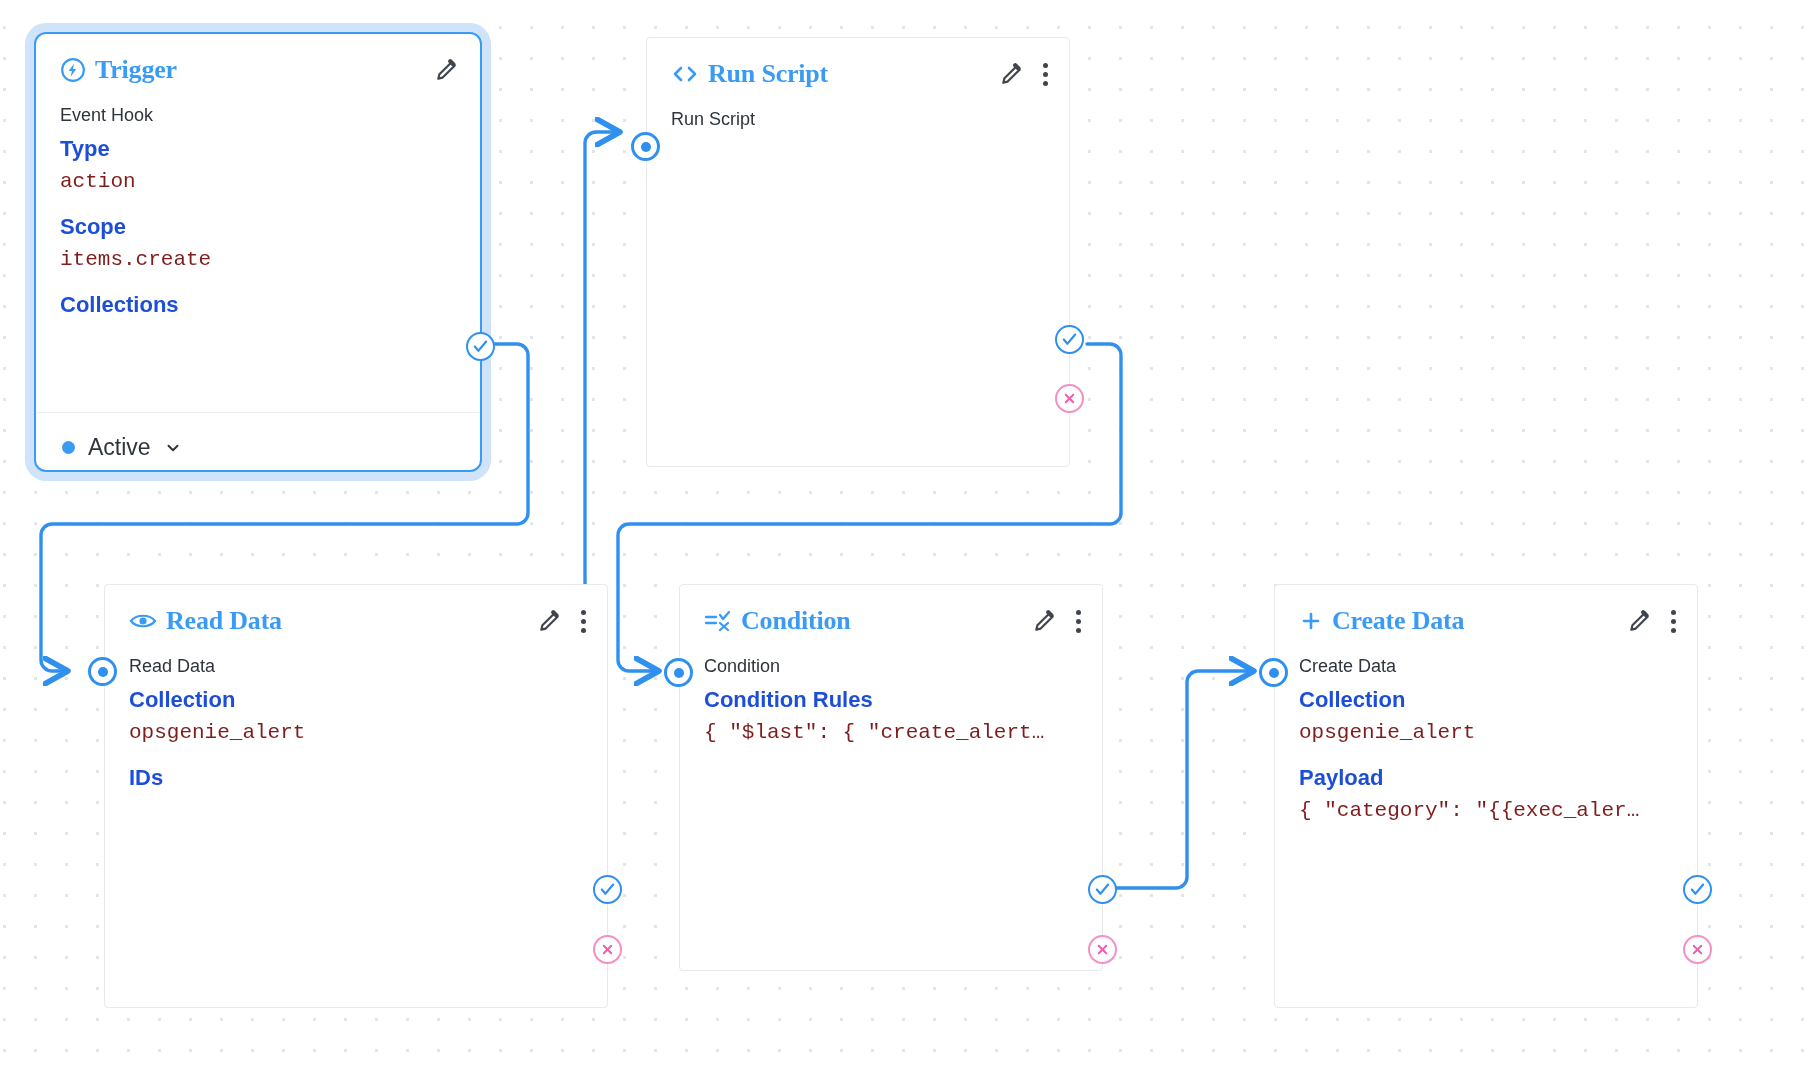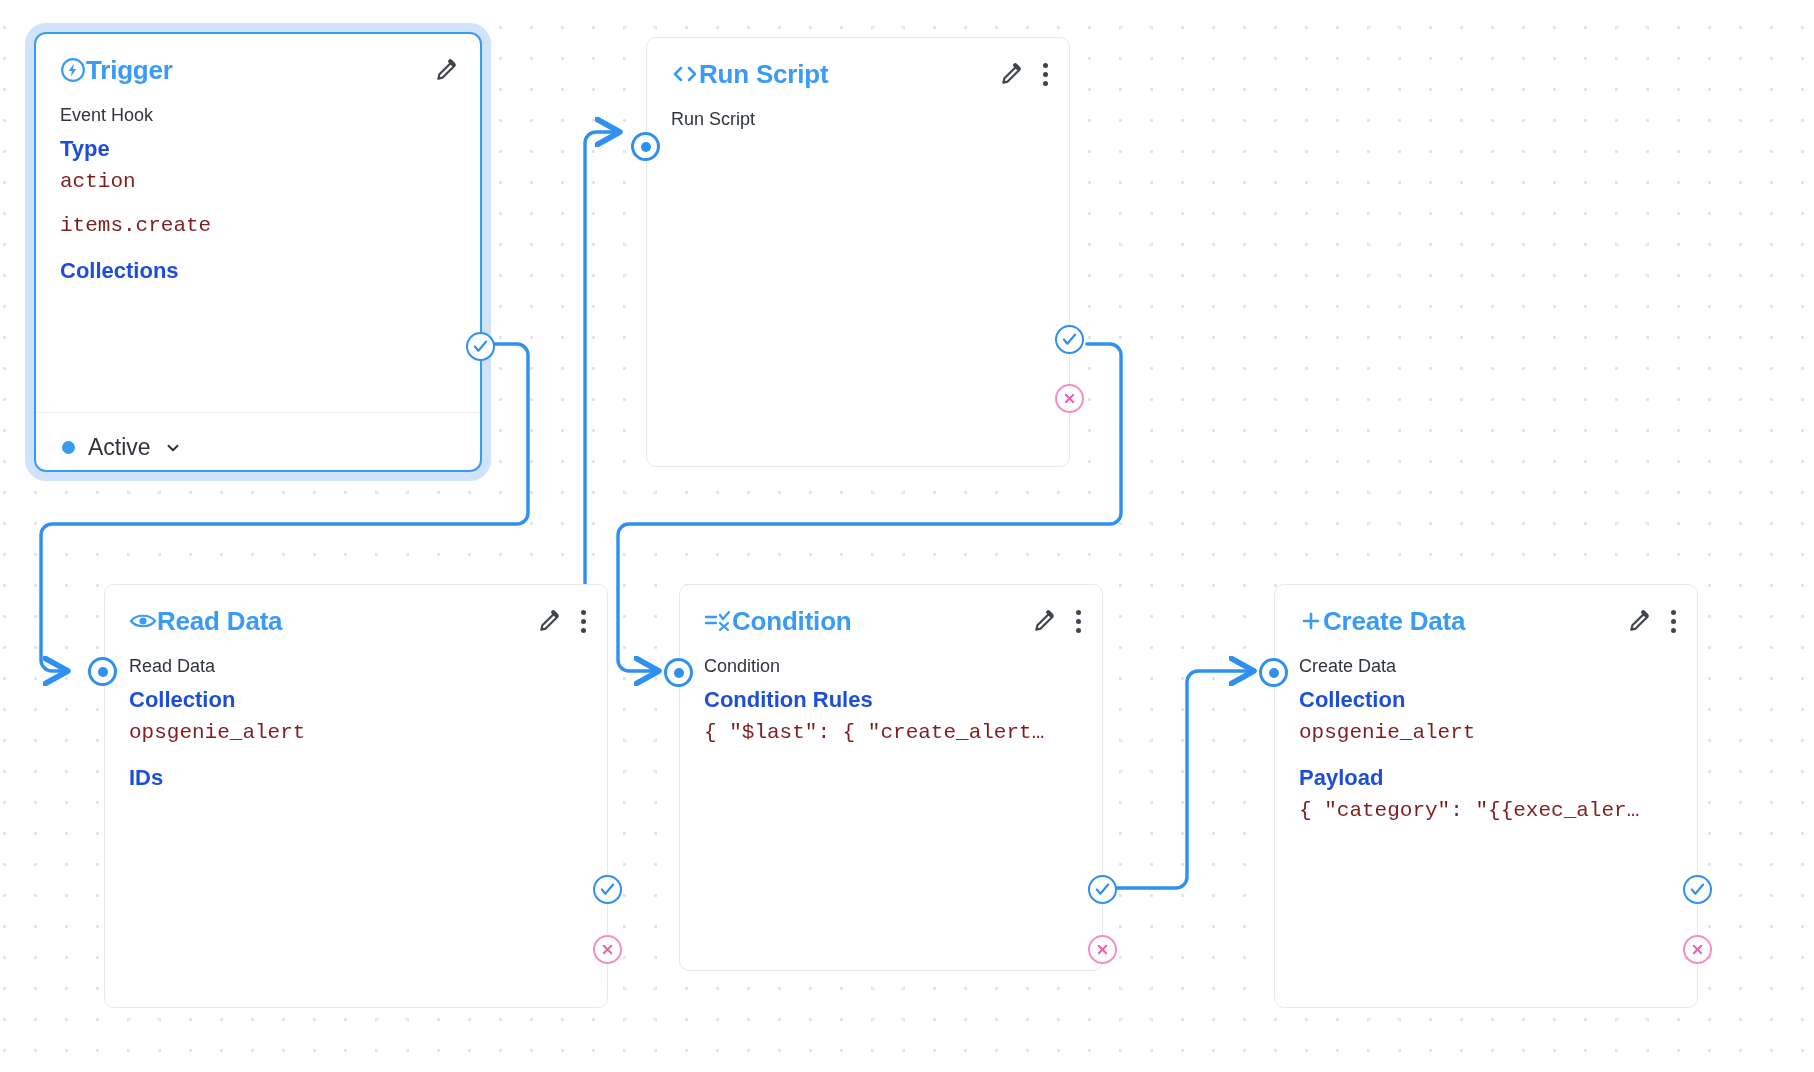--- a/index.html
+++ b/index.html
@@ -16,36 +16,36 @@
     background-image: radial-gradient(circle, #e3e5e9 1.6px, transparent 1.7px);
     background-size: 31px 31px;
     background-position: 20px 12px;
   }
   svg.wires { position: absolute; inset: 0; width: 1814px; height: 1072px; pointer-events: none; }
 
   .node {
     position: absolute;
     background: #ffffff;
     border: 1.5px solid #e7e9ec;
-    border-radius: 10px;
+    border-radius: 4px;
   }
   .node.selected {
     border: 2px solid #3a9bf4;
     box-shadow: 0 0 0 9px #cfe4fb;
     border-radius: 12px;
   }
   .node-head {
     display: flex; align-items: center;
     padding: 18px 20px 0 24px;
     height: 54px;
   }
   .node-title {
-    display: flex; align-items: center; 
+    display: flex; align-items: center; gap: 9px;
     color: #3a9bf4; font-size: 26px; font-weight: bold;
-    letter-spacing: -0.2px; white-space: nowrap;
+    letter-spacing: -0.2px; white-space: nowrap; font-family: Liberation Serif, serif;
   }
   .head-actions { margin-left: auto; display: flex; align-items: center; gap: 16px; }
 
   .icon { display: inline-flex; align-items: center; justify-content: center; }
   .pencil { width: 26px; height: 26px; cursor: pointer; }
   .kebab { width: 8px; height: 26px; display: flex; flex-direction: column;
            justify-content: center; align-items: center; gap: 4px; cursor: pointer; }
   .kebab i { width: 5px; height: 5px; border-radius: 50%; background: #3f444d; display: block; }
 
   .node-body { padding: 10px 20px 0 24px; }
@@ -113,20 +113,21 @@
             <path d="M15 4 l3 3" stroke-width="4"></path>
           </svg>
         </span>
       </div>
     </div>
     <div class="node-body">
       <div class="row-label">Event Hook</div>
       <div class="row-strong">Type</div>
       <div class="row-mono">action</div>
       <div class="gap"></div>
+      <div class="row-strong">Scope</div>
       <div class="row-mono">items.create</div>
       <div class="gap"></div>
       <div class="row-strong">Collections</div>
     </div>
     <div class="node-foot">
       <div class="status">
         <span class="status-dot"></span>
         <span class="status-text">Active</span>
         <span class="icon chev">
           <svg width="18" height="18" viewBox="0 0 24 24" fill="none" stroke="#2f343d" stroke-width="2.6" stroke-linecap="round" stroke-linejoin="round">

